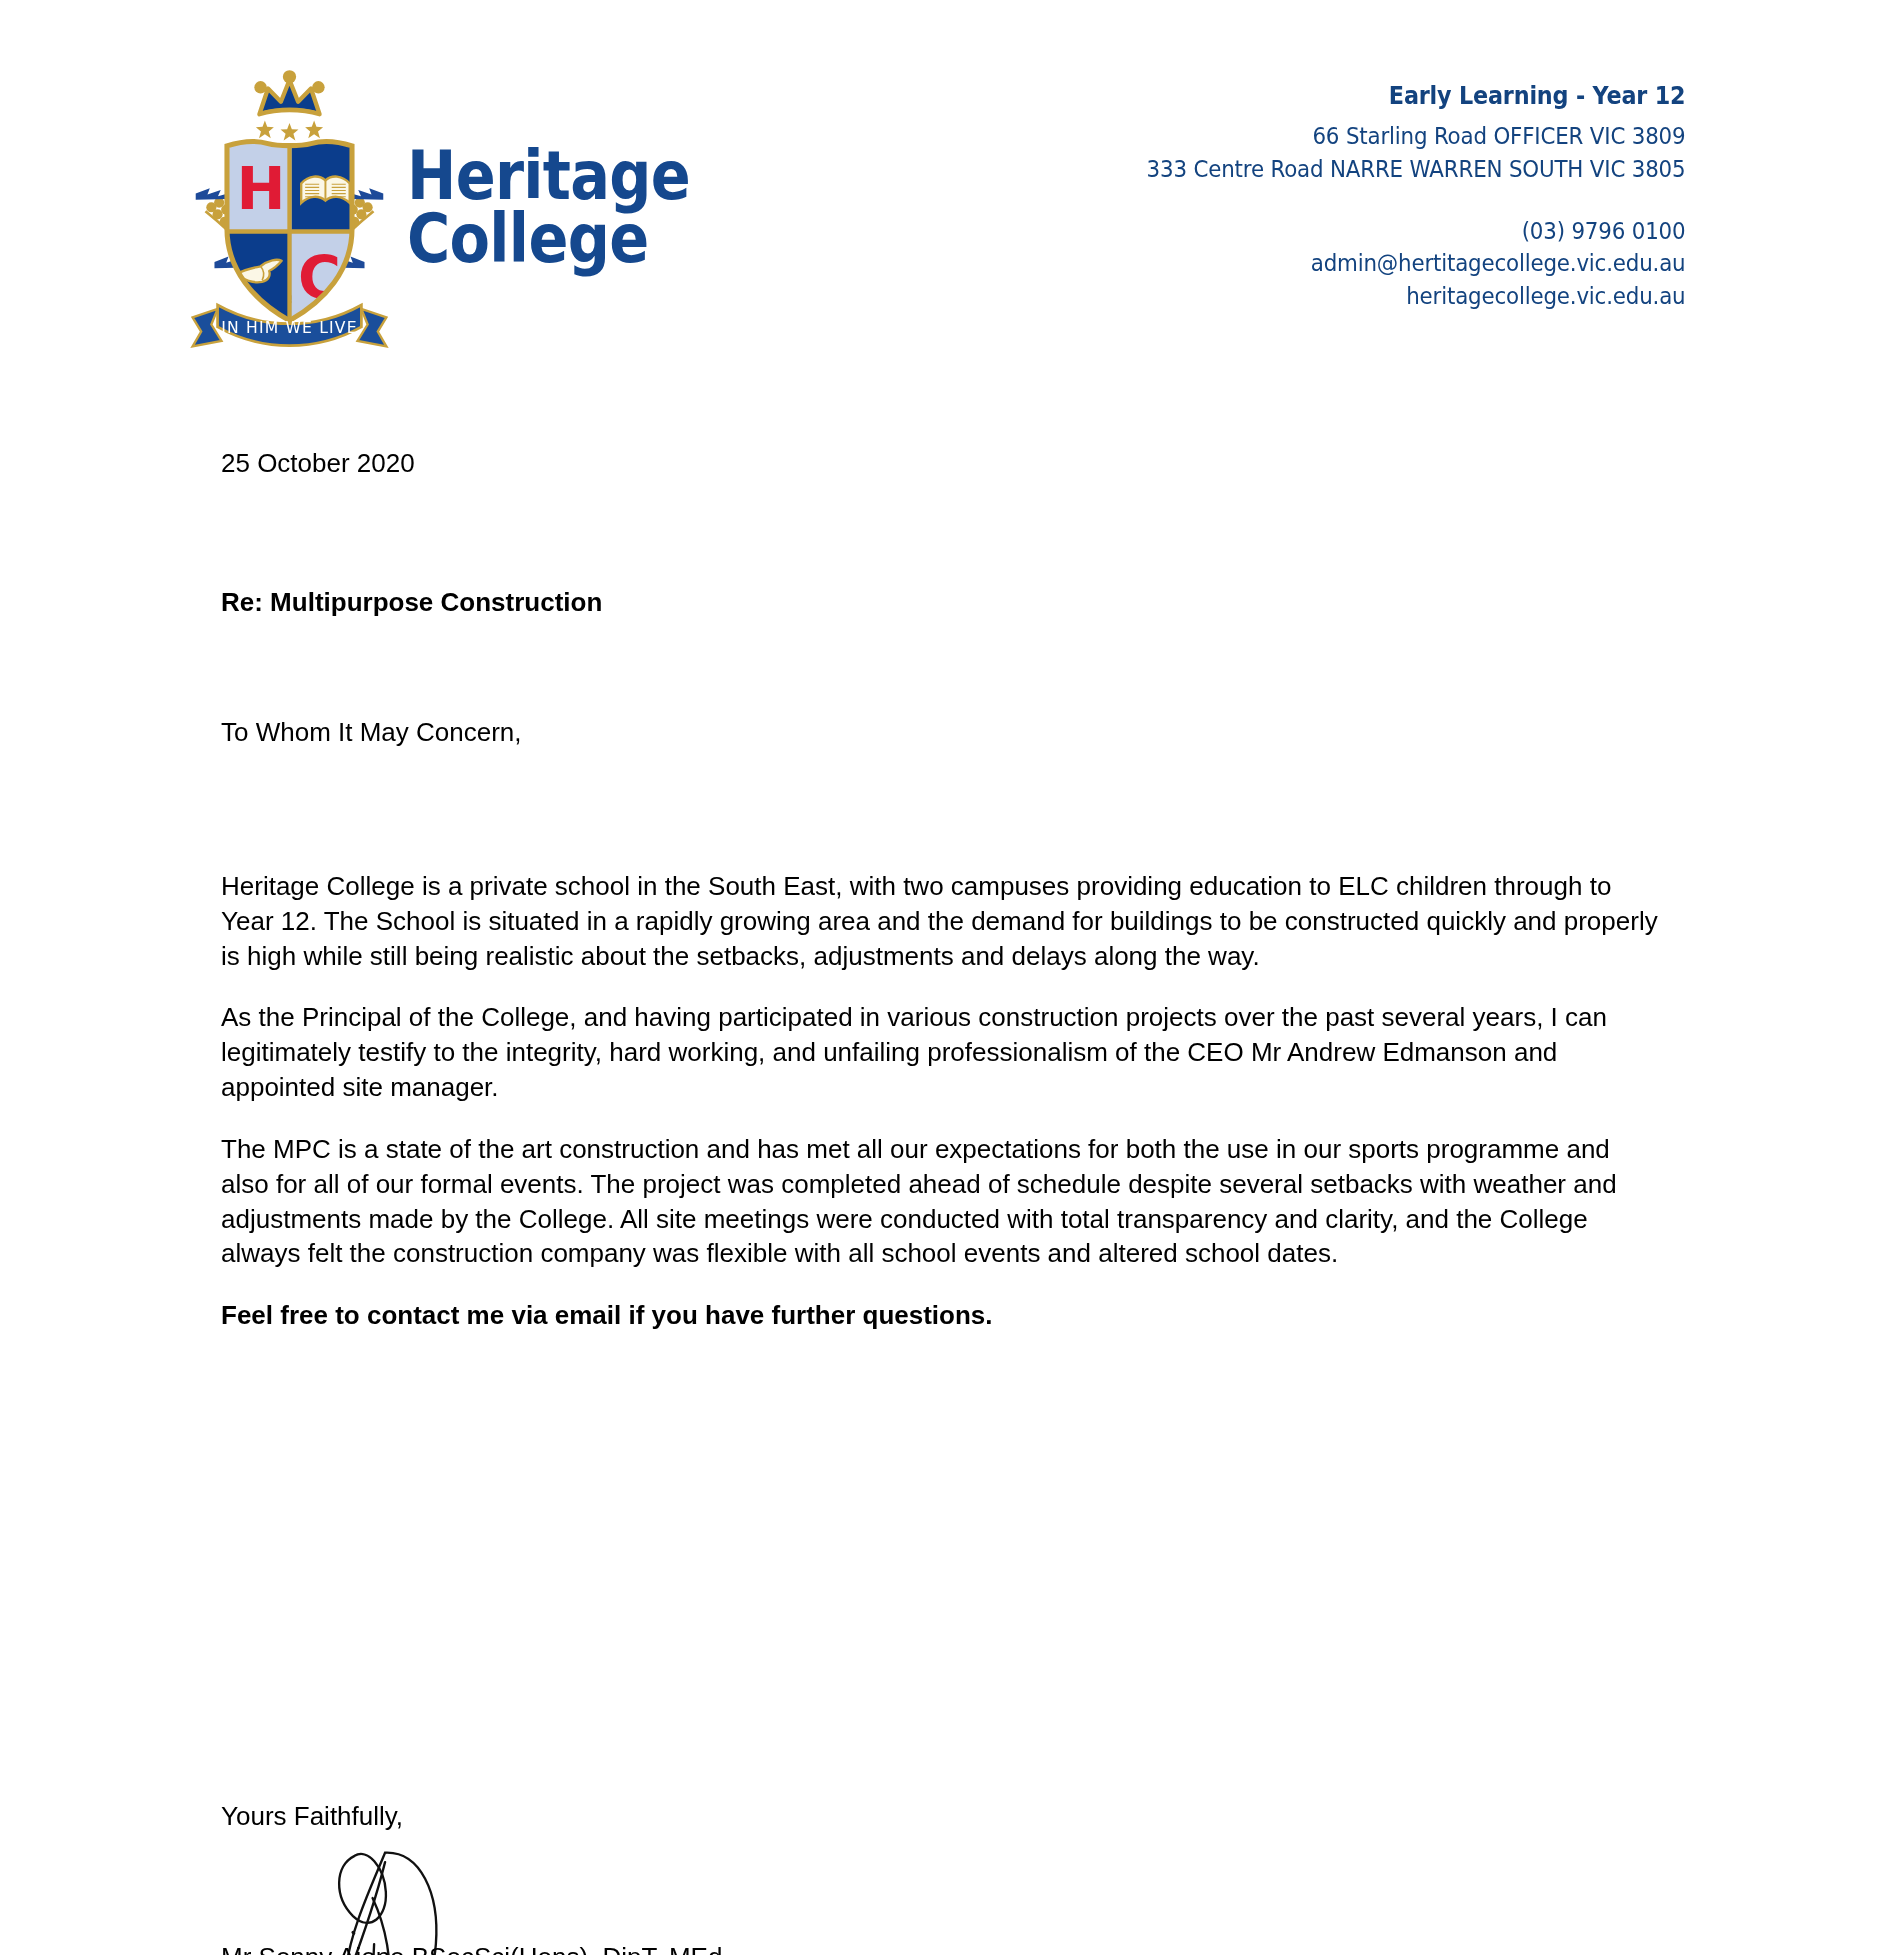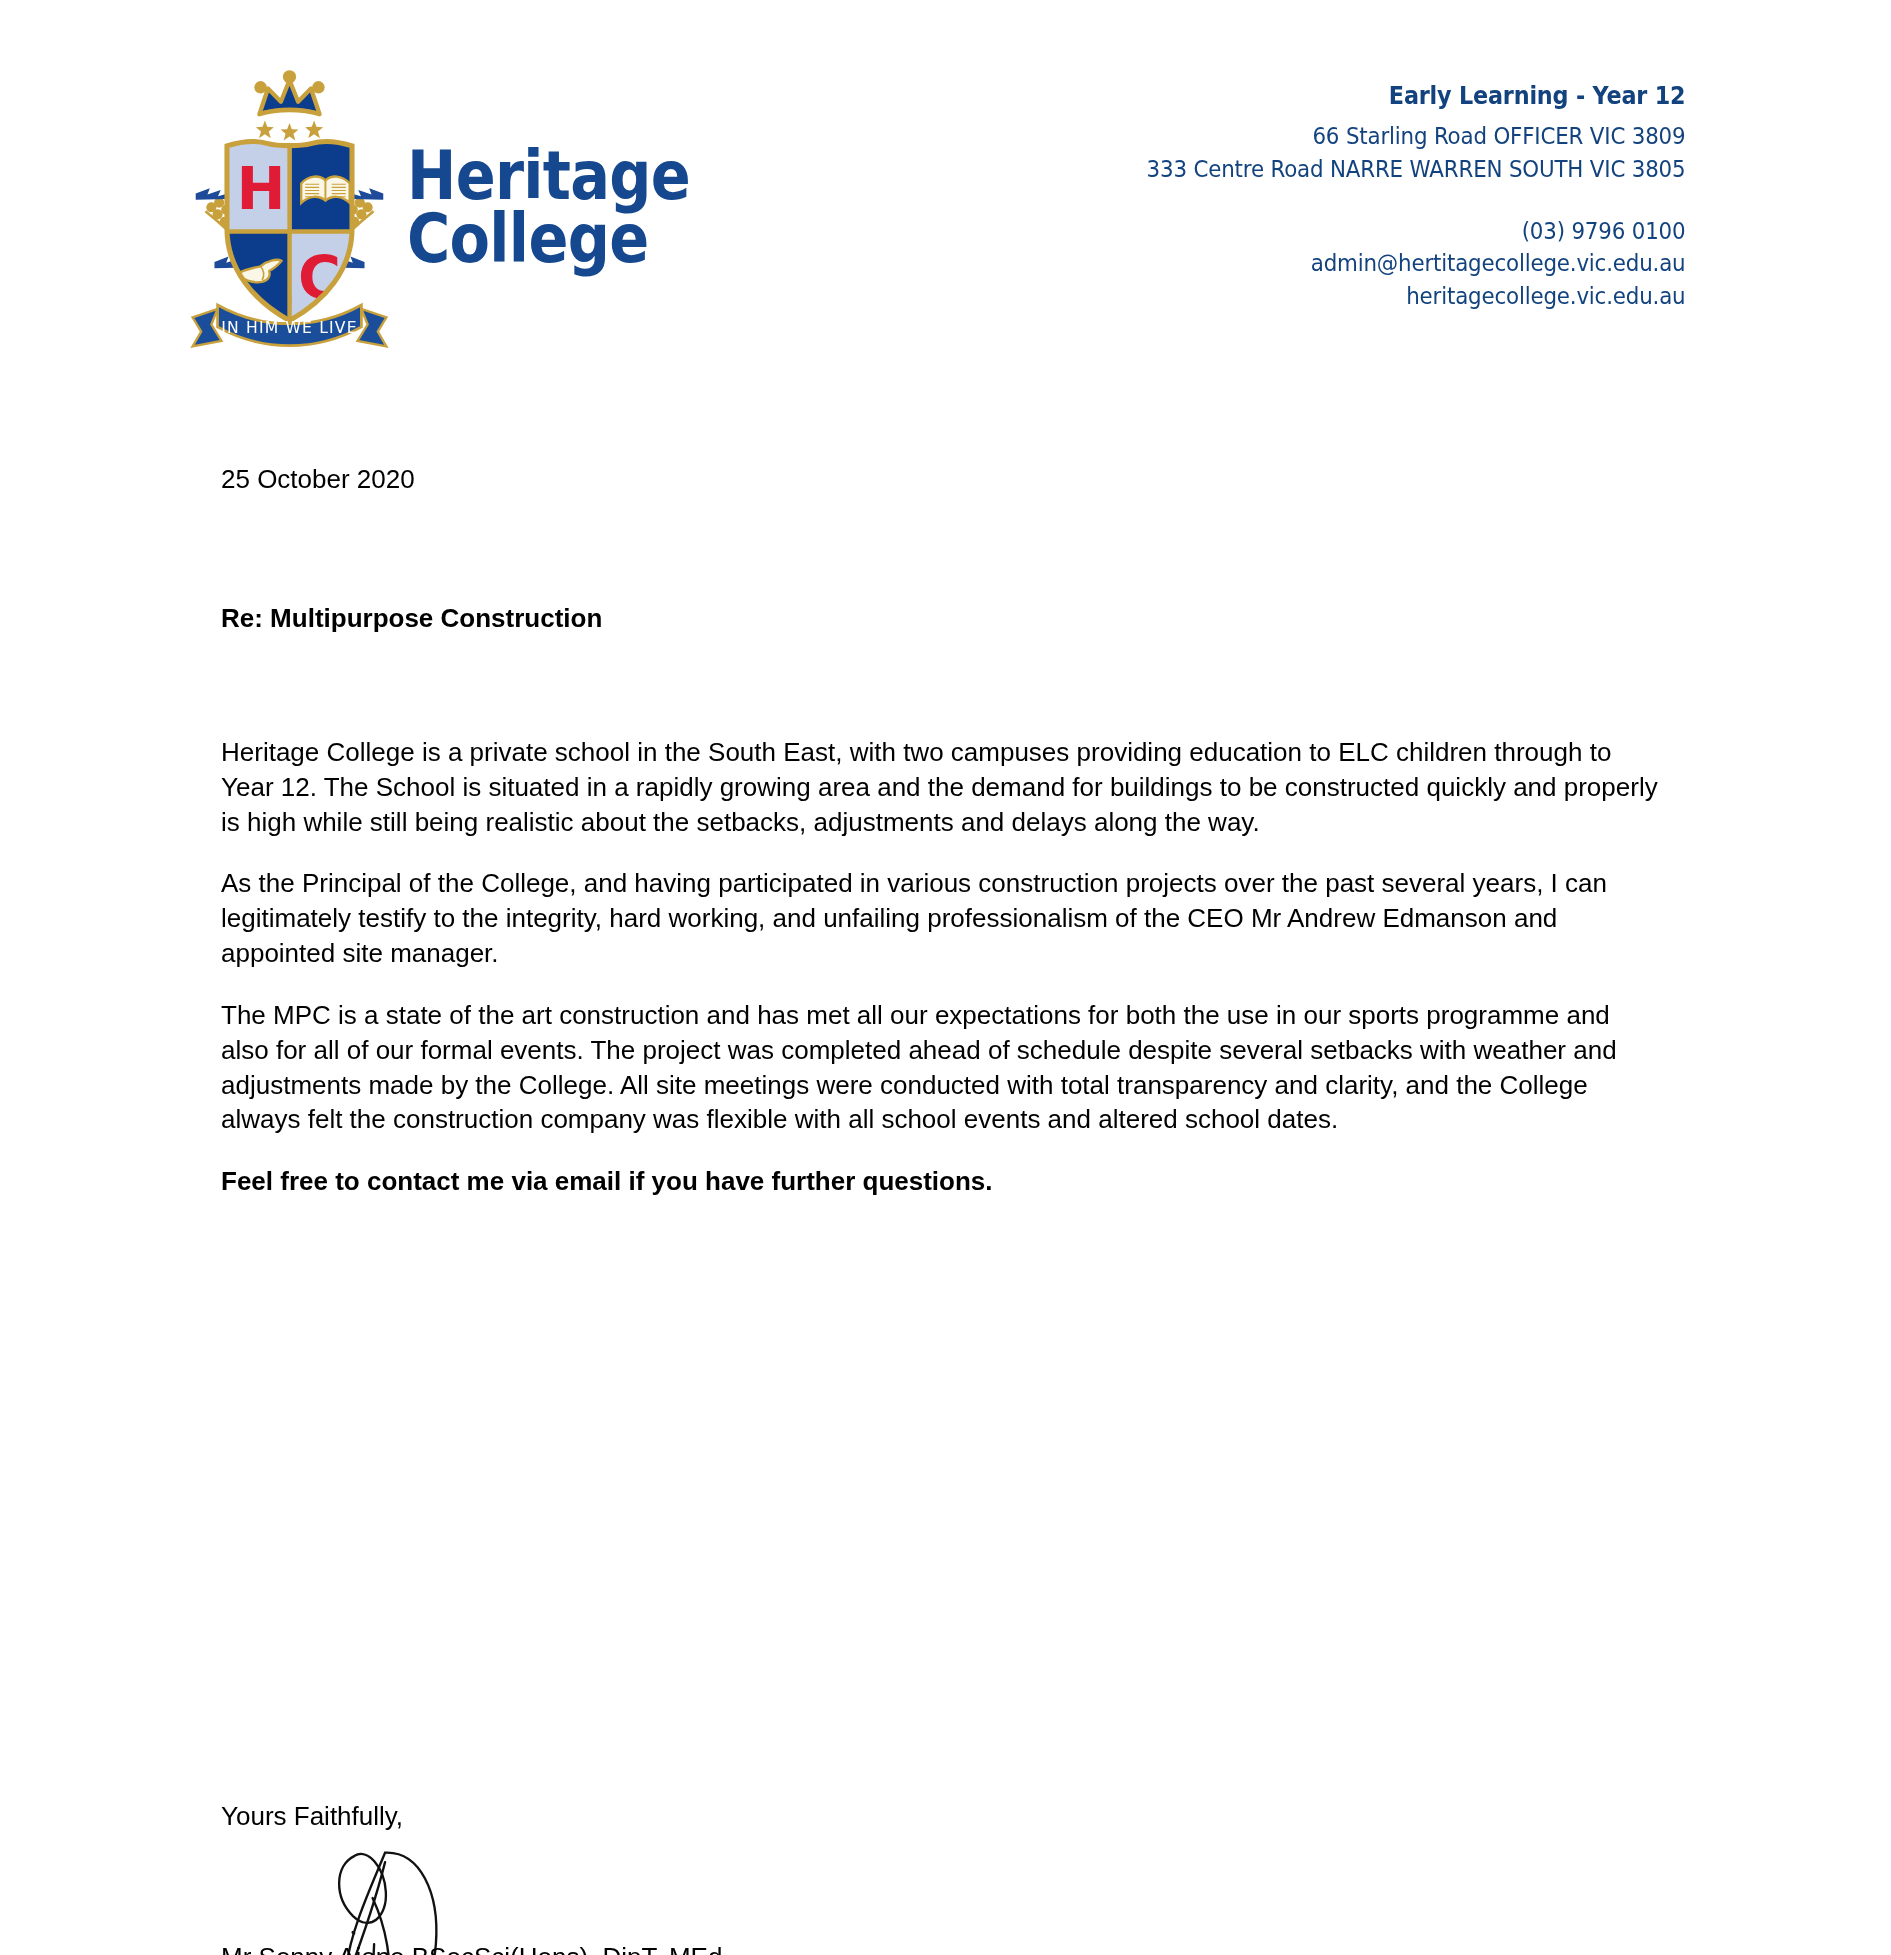--- a/index.html
+++ b/index.html
@@ -89,21 +89,21 @@
     line-height: 1.42;
   }
   .contact-gap {
     height: 29px;
   }
 
   
   .letter-body {
     position: absolute;
     left: 221px;
-    top: 466px;
+    top: 450px;
     width: 1439px;
   }
 
   .date-line {
     font-size: 26px;
     line-height: 1.0;
     margin-bottom: 113px;
     white-space: nowrap;
   }
   .subject-line {
@@ -325,20 +325,21 @@
       <div class="contact-line">admin@hertitagecollege.vic.edu.au</div>
       <div class="contact-line">heritagecollege.vic.edu.au</div>
     </div>
   </div>
 
   <div class="letter-body">
     <div class="date-line">25 October 2020</div>
 
     <div class="subject-line">Re: Multipurpose Construction</div>
 
+    <div class="salutation">To Whom It May Concern,</div>
 
     <p class="para">Heritage College is a private school in the South East, with two campuses providing education to ELC children through to Year 12.  The School is situated in a rapidly growing area and the demand for buildings to be constructed quickly and properly is high while still being realistic about the setbacks, adjustments and delays along the way.</p>
     <p class="para">As the Principal of the College, and having participated in various construction projects over the past several years, I can legitimately testify to the integrity, hard working, and unfailing professionalism of the CEO Mr Andrew Edmanson and appointed site manager.</p>
     <p class="para">The MPC is a state of the art construction and has met all our expectations for both the use in our sports programme and also for all of our formal events.  The project was completed ahead of schedule despite several setbacks with weather and adjustments made by the College.  All site meetings were conducted with total transparency and clarity, and the College always felt the construction company was flexible with all school events and altered school dates.</p>
     <p class="para last-para">Feel free to contact me via email if you have further questions.</p>
   </div>
 
   <div class="sign-off">
     <div class="closing">Yours Faithfully,</div>
   </div>

